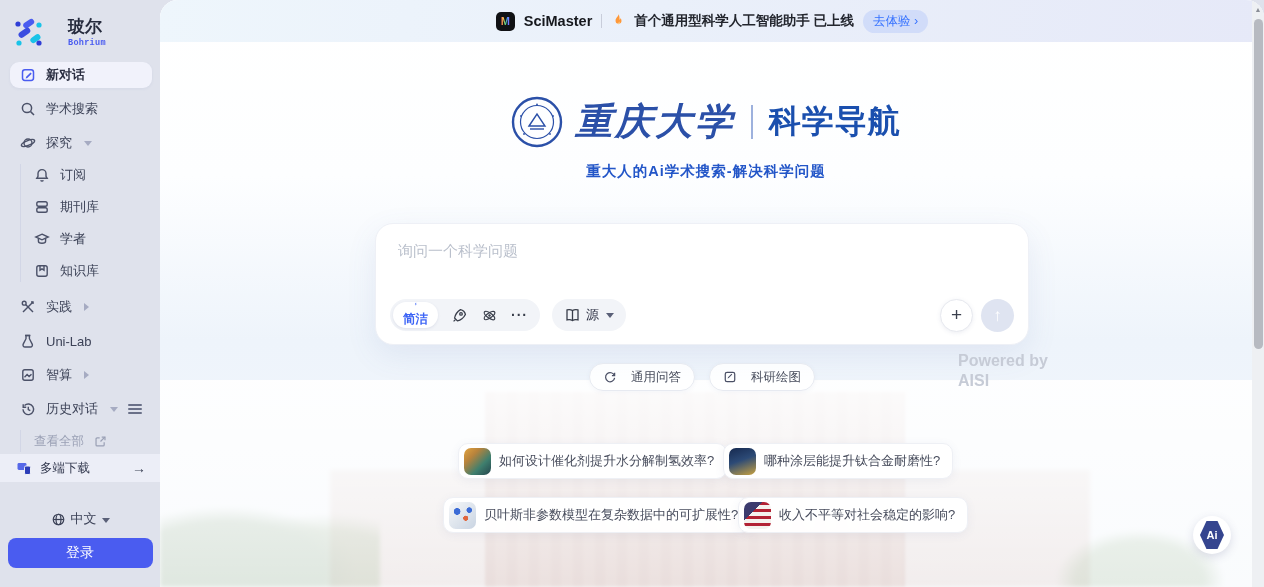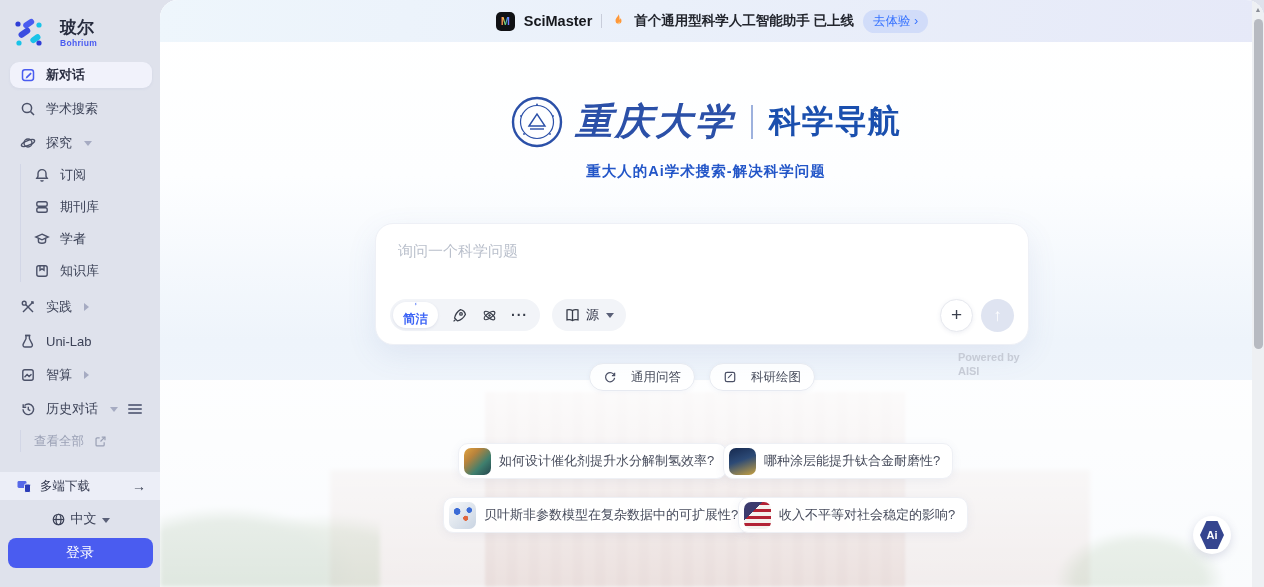--- a/index.html
+++ b/index.html
@@ -2,21 +2,21 @@
 <html><head>
 <meta charset="utf-8">
 <style>
   * { margin:0; padding:0; box-sizing:border-box; }
   html,body { width:1264px; height:587px; overflow:hidden; }
   body { background:#dfe2ec; font-family:"Liberation Sans","DejaVu Sans",sans-serif; color:#3c4257; }
   .app { position:relative; width:1264px; height:587px; }
 
   
   .sidebar { position:absolute; left:0; top:0; width:160px; height:587px; display:flex; flex-direction:column; }
-  .logo-row { display:flex; align-items:center; gap:16px; margin:18px 0 14px 14px; cursor:pointer; }
+  .logo-row { display:flex; align-items:center; gap:24px; margin:18px 0 14px 14px; cursor:pointer;font-family:Liberation Mono, monospace; }
   .logo-mark { width:30px; height:30px; }
   .logo-name { font-size:17px; font-weight:bold; color:#262b3d; line-height:1; }
   .logo-sub { font-size:8.5px; color:#4a5cf0; font-weight:bold; letter-spacing:.3px; margin-top:2px; }
 
   .nav { flex:1 1 auto; overflow:hidden; }
   .nav-item { display:flex; align-items:center; gap:10px; height:26px; margin:0 8px 8px 10px; padding:0 10px; border-radius:9px; font-size:13px; color:#3c4257; cursor:pointer; }
   .nav-item .ic { flex:0 0 auto; width:16px; height:16px; color:#4b5168; }
   .nav-item.selected { background:#f1f2fb; box-shadow:0 1px 3px rgba(90,100,160,.08); color:#2b2f42; font-weight:bold; }
   .nav-item.selected .ic { color:#4a5cf0; }
   .chev-down { width:0; height:0; border-left:4px solid transparent; border-right:4px solid transparent; border-top:5px solid #a6abc2; margin-left:2px; }
@@ -24,21 +24,21 @@
   .subgroup { margin:2px 0 6px 20px; border-left:1px solid #d2d6e6; padding-left:3px; }
   .subgroup .nav-item { margin:0 8px 10px 0; height:22px; }
   .hamburger { margin-left:auto; width:14px; height:10px; display:flex; flex-direction:column; justify-content:space-between; cursor:pointer; }
   .hamburger span { display:block; height:1.6px; background:#6a7088; border-radius:1px; }
   .view-all { color:#9aa0b5; font-size:12.5px; }
   .view-all .ic { color:#9aa0b5; }
 
   .side-bottom { flex:0 0 auto; padding-bottom:19px; }
   .download-bar { display:flex; align-items:center; gap:8px; height:28px; background:#eceef7; padding:0 14px 0 16px; font-size:12.5px; color:#343a50; cursor:pointer; }
   .download-bar .arrow { margin-left:auto; color:#3c4257; font-size:14px; }
-  .lang-row { display:flex; align-items:center; justify-content:center; gap:5px; height:22px; margin:8px 0 8px; font-size:13px; color:#3c4257; cursor:pointer; }
+  .lang-row { display:flex; align-items:center; justify-content:center; gap:5px; height:22px; margin:26px 0 8px; font-size:13px; color:#3c4257; cursor:pointer; }
   .lang-row .ic { width:15px; height:15px; color:#3c4257; }
   .lang-chev { width:0; height:0; border-left:4px solid transparent; border-right:4px solid transparent; border-top:5px solid #5a6078; margin-top:2px; }
   .login-btn { display:block; width:145px; height:30px; margin:4px auto 0; background:#4a5cf0; color:#fff; font-size:14px; border:none; border-radius:8px; cursor:pointer; font-family:inherit;text-align:center; }
 
   
   .main { position:absolute; left:160px; top:0; width:1104px; height:587px; background:#ffffff; border-radius:18px 18px 0 0; overflow:hidden; }
   .main-bg { position:absolute; inset:0; background:linear-gradient(180deg,#ffffff 0%,#fdfeff 30%,#eef4fb 58%,#f3f7fb 100%); }
 
   .banner { position:absolute; left:0; top:0; right:0; height:42px; background:linear-gradient(100deg,#eef6fc 0%,#eaf0fa 45%,#e6e9f8 100%); display:flex; align-items:center; justify-content:center; gap:9px; }
   .m-badge { width:19px; height:19px; background:#101114; border-radius:5px; display:flex; align-items:center; justify-content:center; }
@@ -68,21 +68,21 @@
   .dots { font-size:14px; color:#383d4a; letter-spacing:1px; font-weight:bold; cursor:pointer; }
   .source-pill { display:flex; align-items:center; gap:5px; background:#f2f4f8; border-radius:17px; height:32px; padding:0 12px; margin-left:12px; cursor:pointer; }
   .source-pill span { font-size:13px; color:#2b2f42; }
   .toolbar-right { margin-left:auto; display:flex; align-items:center; gap:8px; }
   .add-btn { width:33px; height:33px; border-radius:50%; background:#fff; border:1px solid #e7e9ef; box-shadow:0 1px 4px rgba(80,90,140,.10); color:#3a3f4d; font-size:19px; line-height:30px; text-align:center; cursor:pointer; }
   .send-btn { width:33px; height:33px; border-radius:50%; background:#dfe4f1; color:#ffffff; font-size:17px; font-weight:bold; line-height:33px; text-align:center; cursor:pointer; }
 
   .actions-row { position:absolute; left:215px; top:363px; width:654px; display:flex; justify-content:center; gap:14px; }
   .action-pill { display:flex; align-items:center; gap:14px; background:rgba(255,255,255,.85); border:1px solid #e7eaf1; border-radius:15px; height:28px; padding:0 13px; font-size:12.5px; color:#474c5c; cursor:pointer; box-shadow:0 1px 4px rgba(90,100,150,.06); }
   .action-pill .ic { width:14px; height:14px; color:#4b5066; }
-  .powered { position:absolute; left:798px; top:351px; font-size:11px; font-weight:bold; color:#c6cbd6; line-height:1.25; }
+  .powered { position:absolute; left:798px; top:351px; font-size:16px; font-weight:bold; color:#c6cbd6; line-height:1.25; }
 
   
   .bg-tower { position:absolute; left:325px; top:392px; width:420px; height:195px;
     background:repeating-linear-gradient(90deg,#9a5a4e 0 10px,#b47c6d 10px 22px); opacity:.28; filter:blur(1.5px); }
   .bg-wings { position:absolute; left:170px; top:470px; width:760px; height:117px;
     background:linear-gradient(180deg,#b98a7b,#a96a5c); opacity:.22; filter:blur(2px); }
   .bg-trees-l { position:absolute; left:0px; top:495px; width:220px; height:92px;
     background:radial-gradient(ellipse at 30% 80%, #4e7a43 0 45%, transparent 60%), radial-gradient(ellipse at 75% 90%, #6d8f55 0 40%, transparent 55%); opacity:.35; filter:blur(2px); }
   .bg-trees-r { position:absolute; left:880px; top:520px; width:200px; height:67px;
     background:radial-gradient(ellipse at 50% 90%, #5d8a4d 0 45%, transparent 60%); opacity:.3; filter:blur(2px); }

